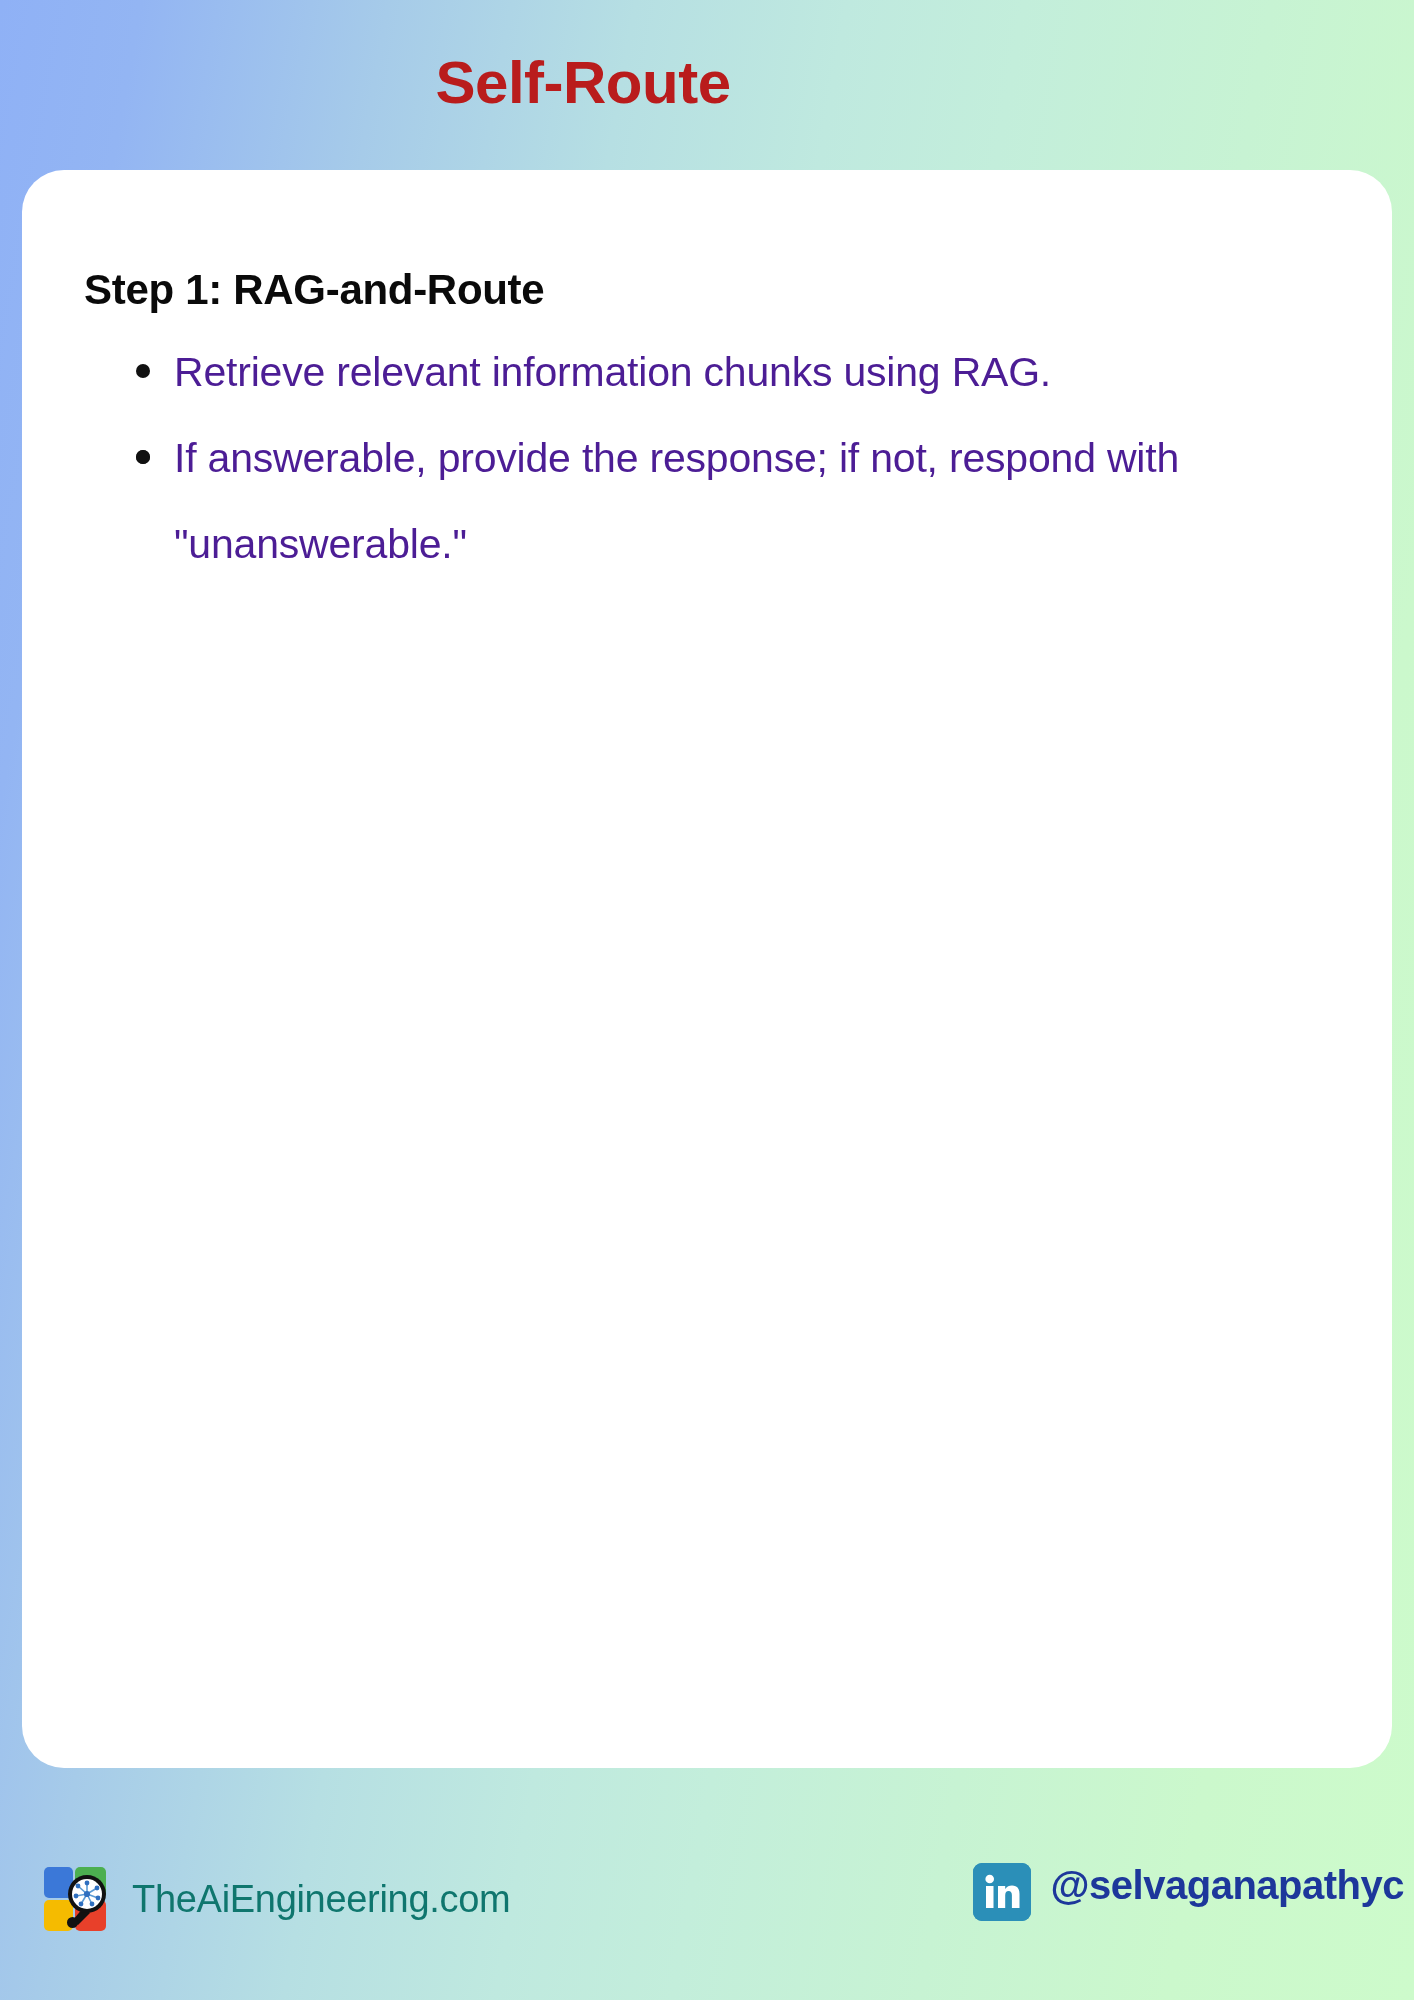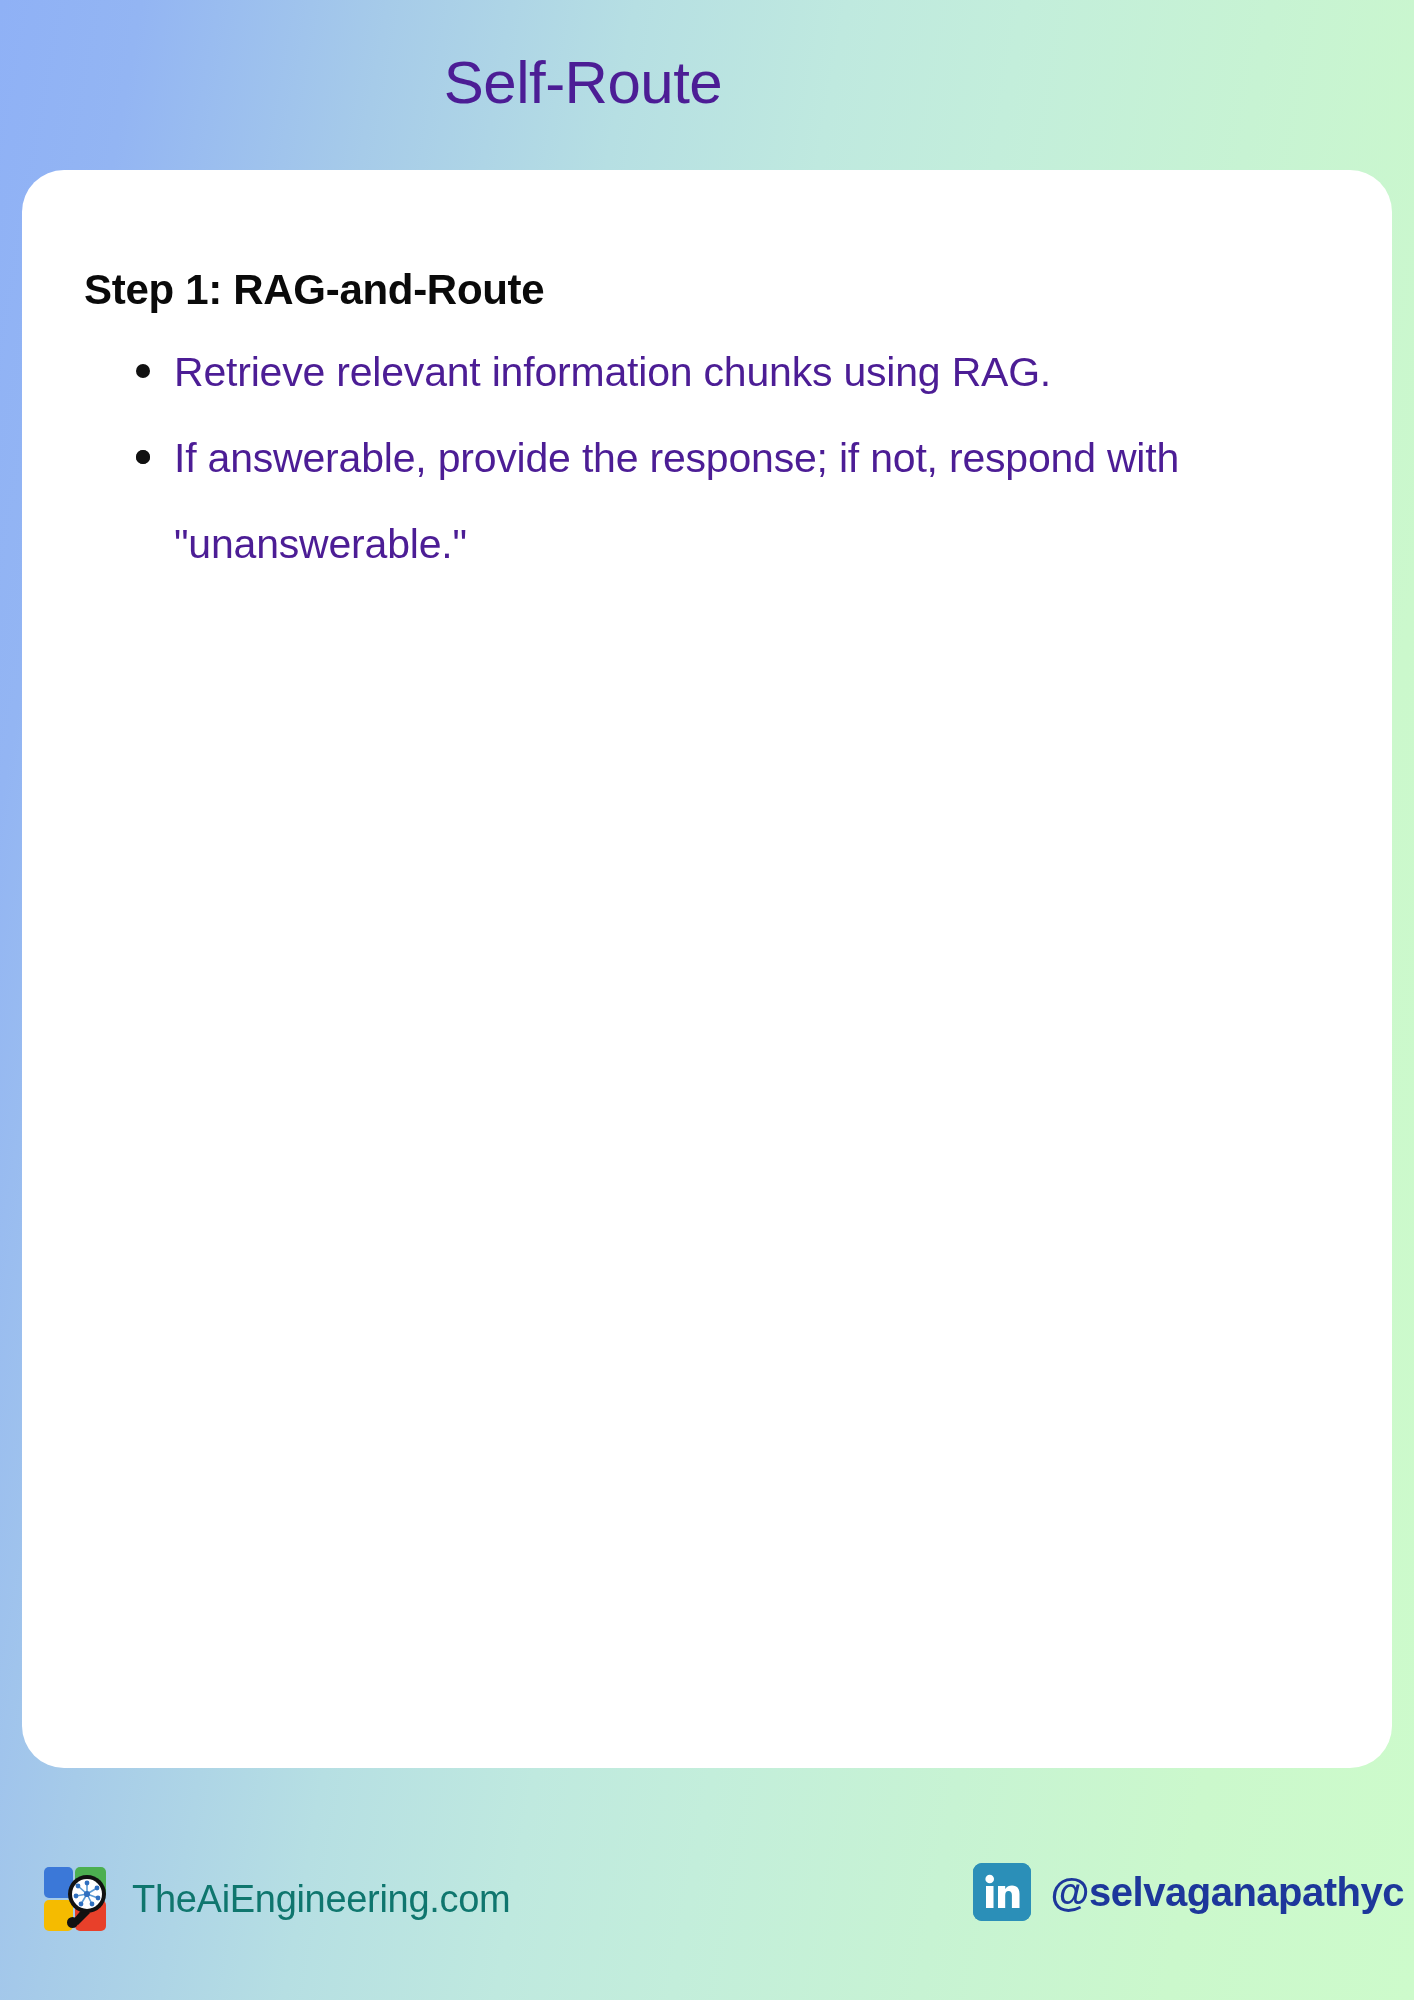--- a/index.html
+++ b/index.html
@@ -30,22 +30,22 @@
   }
 
   
   .poster-title {
     position: absolute;
     top: 50px;
     left: 0;
     width: 1166px;
     text-align: center;
     font-size: 60px;
-    font-weight: normal;
-    color: #4c1d95;
+    font-weight: bold;
+    color: #b91c1c;
     letter-spacing: -0.5px;
     line-height: 1.1;
   }
 
   
   .card {
     position: absolute;
     left: 22px;
     top: 170px;
     width: 1370px;
@@ -109,21 +109,20 @@
     left: 42px;
     top: 8px;
     display: flex;
     align-items: center;
   }
   .footer-right {
     position: absolute;
     right: 10px;
     top: 8px;
     display: flex;
-    align-items: center;
   }
 
   .brand-logo {
     position: relative;
     width: 66px;
     height: 72px;
     flex: 0 0 auto;
   }
   .brand-text {
     margin-left: 24px;

